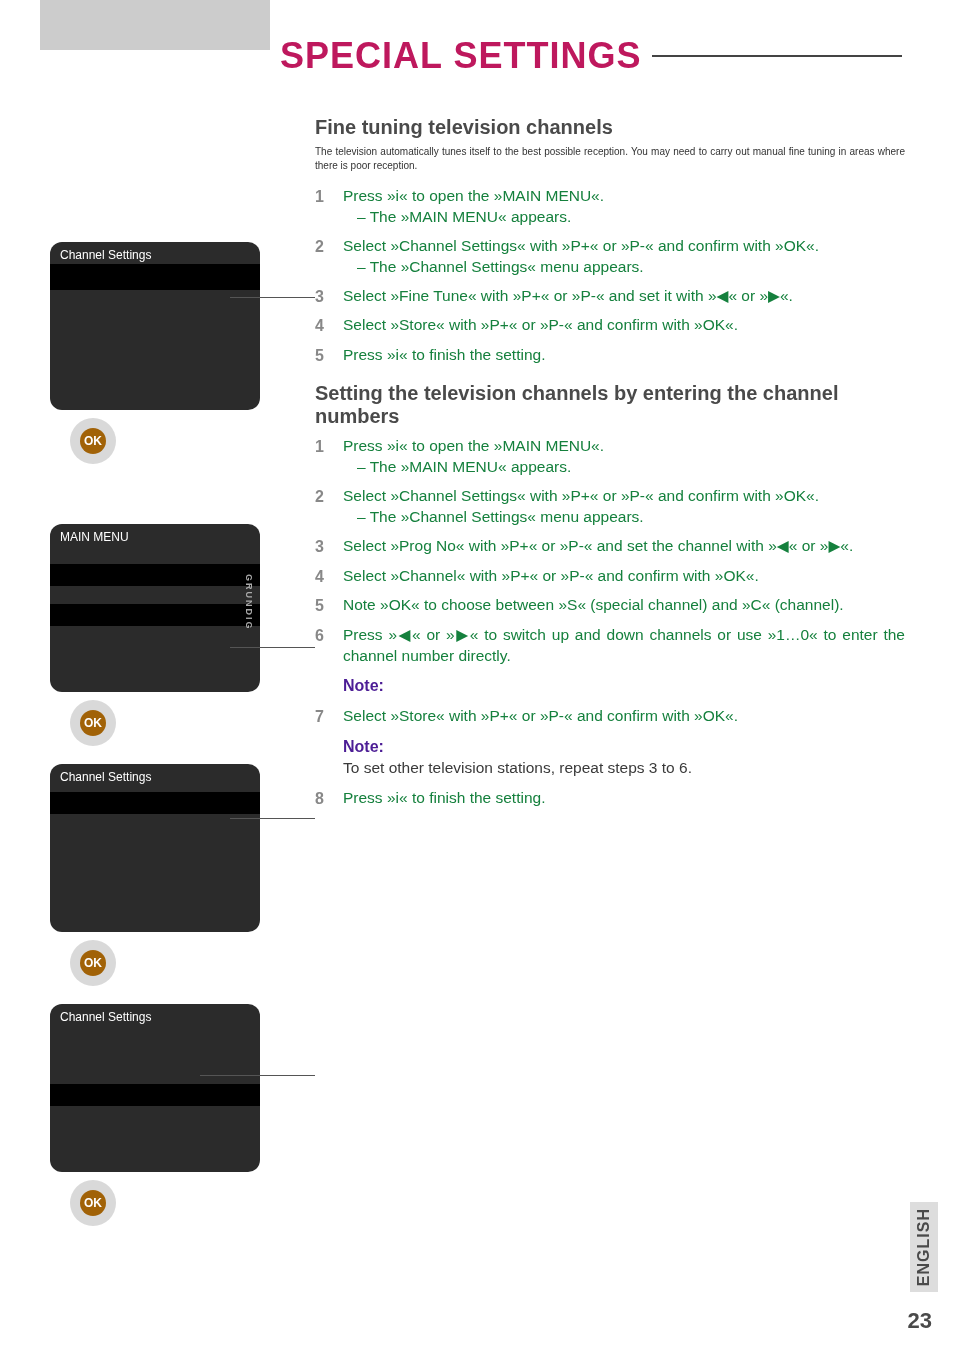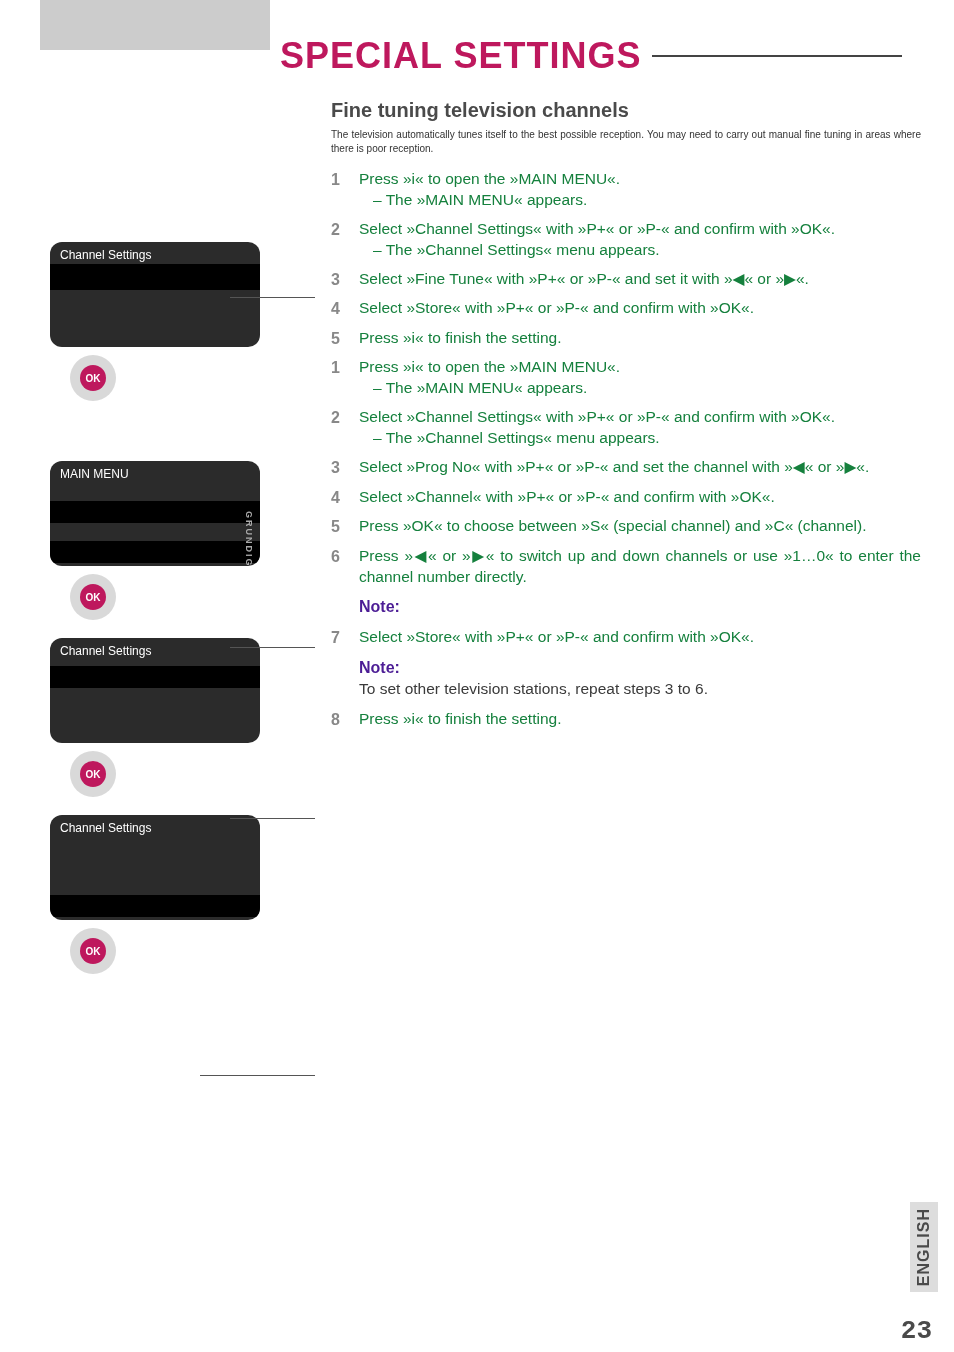--- a/index.html
+++ b/index.html
@@ -4,41 +4,41 @@
 <style>
   * { margin: 0; padding: 0; box-sizing: border-box; }
   html, body { width: 954px; height: 1352px; font-family: Arial, Helvetica, sans-serif; background: #fff; color: #3a3a3a; }
   .page { position: relative; width: 954px; height: 1352px; }
   .gray-bar { position: absolute; left: 40px; top: 0; width: 230px; height: 50px; background: #ccc; }
   .title-area { position: absolute; left: 280px; top: 35px; width: 640px; }
   .title { font-size: 36px; font-weight: 900; letter-spacing: 1px; color: #be185d; display: inline; }
   .title-line { display: inline-block; vertical-align: middle; border-bottom: 2px solid #444; width: 250px; margin-left: 6px; position: relative; top: -8px; }
 
   .left-col { position: absolute; left: 40px; top: 100px; width: 230px; height: 1160px; }
-  .right-col { position: absolute; left: 315px; top: 99px; width: 590px; margin-left: 16px; }
+  .right-col { position: absolute; left: 315px; top: 116px; width: 590px; }
 
-  .screen { width: 210px; height: 105px; background: #2b2b2b; border-radius: 12px; margin: 12px 0 8px 10px; position: relative; overflow: hidden; }
+  .screen { width: 210px; height: 168px; background: #2b2b2b; border-radius: 12px; margin: 12px 0 8px 10px; position: relative; overflow: hidden; }
   .screen .hdr { position: absolute; top: 6px; left: 10px; color: #fff; font-size: 12px; }
   .screen .grundig { position: absolute; right: 6px; top: 50px; font-size: 9px; color: #aaa; letter-spacing: 2px; writing-mode: vertical-rl; text-orientation: mixed; font-weight: bold; }
   .screen .band-dark { position: absolute; left: 0; width: 100%; background: #000; }
   .ok-ring { width: 46px; height: 46px; border-radius: 50%; background: #d9d9d9; position: relative; margin: 4px 0 18px 30px; }
-  .ok-ring .center { position: absolute; left: 10px; top: 10px; width: 26px; height: 26px; border-radius: 50%; background: #be185d; color: #fff; font-size: 10px; display: flex; align-items: center; justify-content: center; font-weight: bold; }
+  .ok-ring .center { position: absolute; left: 10px; top: 10px; width: 26px; height: 26px; border-radius: 50%; background: #a16207; color: #fff; font-size: 12px; display: flex; align-items: center; justify-content: center; font-weight: bold; }
   .connector { position: absolute; height: 1px; background: #555; }
 
   h3.sub { color: #4a4a4a; font-size: 20px; font-weight: 800; margin-bottom: 6px; }
   .para { font-size: 10px; line-height: 1.35; margin-bottom: 14px; text-align: justify; color: #333; }
   ol.steps { list-style: none; margin-left: 0; }
   ol.steps > li { display: flex; align-items: flex-start; margin: 8px 0; font-size: 15.5px; line-height: 1.35; text-align: justify; }
   .num { color: #888; font-weight: 800; min-width: 28px; font-size: 16px; }
   .step-body { flex: 1; color: #15803d; }
   .step-body .dash { display: block; margin-left: 14px; }
   .note-label { color: #4c1d95; font-weight: 800; font-size: 16px; margin-top: 6px; }
   .note-block { margin-left: 28px; margin-top: 4px; margin-bottom: 10px; font-size: 15.5px; line-height: 1.35; text-align: justify; }
 
-  .pg-num { position: absolute; right: 22px; bottom: 6px; font-size: 26px; font-weight: 900; color: #4a4a4a; font-family: Liberation Mono, monospace; }
+  .pg-num { position: absolute; right: 22px; bottom: 18px; font-size: 22px; font-weight: 900; color: #4a4a4a; }
   .eng-tab { position: absolute; right: 16px; bottom: 60px; width: 28px; height: 90px; background: #ddd; display: flex; align-items: center; justify-content: center; }
   .eng-tab span { writing-mode: vertical-rl; text-orientation: mixed; transform: rotate(180deg); font-weight: 900; font-size: 16px; color: #4a4a4a; letter-spacing: 1px; }
 </style>
 </head>
 <body>
 
 <div class="page">
   <div class="gray-bar"></div>
 
   <div class="title-area">
@@ -121,20 +121,21 @@
         <div class="step-body">
           <span>Select »Store« with »P+« or »P-« and confirm with »OK«.</span>
         </div>
       </li>
       <li>
         <span class="num">5</span>
         <div class="step-body"><span>Press »i« to finish the setting.</span></div>
       </li>
     </ol>
 
+    <h3 class="sub" style="margin-top:16px">Setting the television channels by entering the channel numbers</h3>
 
     <ol class="steps">
       <li>
         <span class="num">1</span>
         <div class="step-body">
           <span>Press »i« to open the »MAIN MENU«.</span>
           <span class="dash">– The »MAIN MENU« appears.</span>
         </div>
       </li>
       <li>
@@ -147,21 +148,21 @@
       <li>
         <span class="num">3</span>
         <div class="step-body"><span>Select »Prog No« with »P+« or »P-« and set the channel with »◀« or »▶«.</span></div>
       </li>
       <li>
         <span class="num">4</span>
         <div class="step-body"><span>Select »Channel« with »P+« or »P-« and confirm with »OK«.</span></div>
       </li>
       <li>
         <span class="num">5</span>
-        <div class="step-body"><span>Press »OK« to choose between »S« (special channel) and »C« (channel).</span></div>
+        <div class="step-body"><span>Note »OK« to choose between »S« (special channel) and »C« (channel).</span></div>
       </li>
       <li>
         <span class="num">6</span>
         <div class="step-body"><span>Press »◀« or »▶« to switch up and down channels or use »1…0« to enter the channel number directly.</span></div>
       </li>
     </ol>
 
     <div class="note-block">
       <div class="note-label">Note:</div>
     </div>

